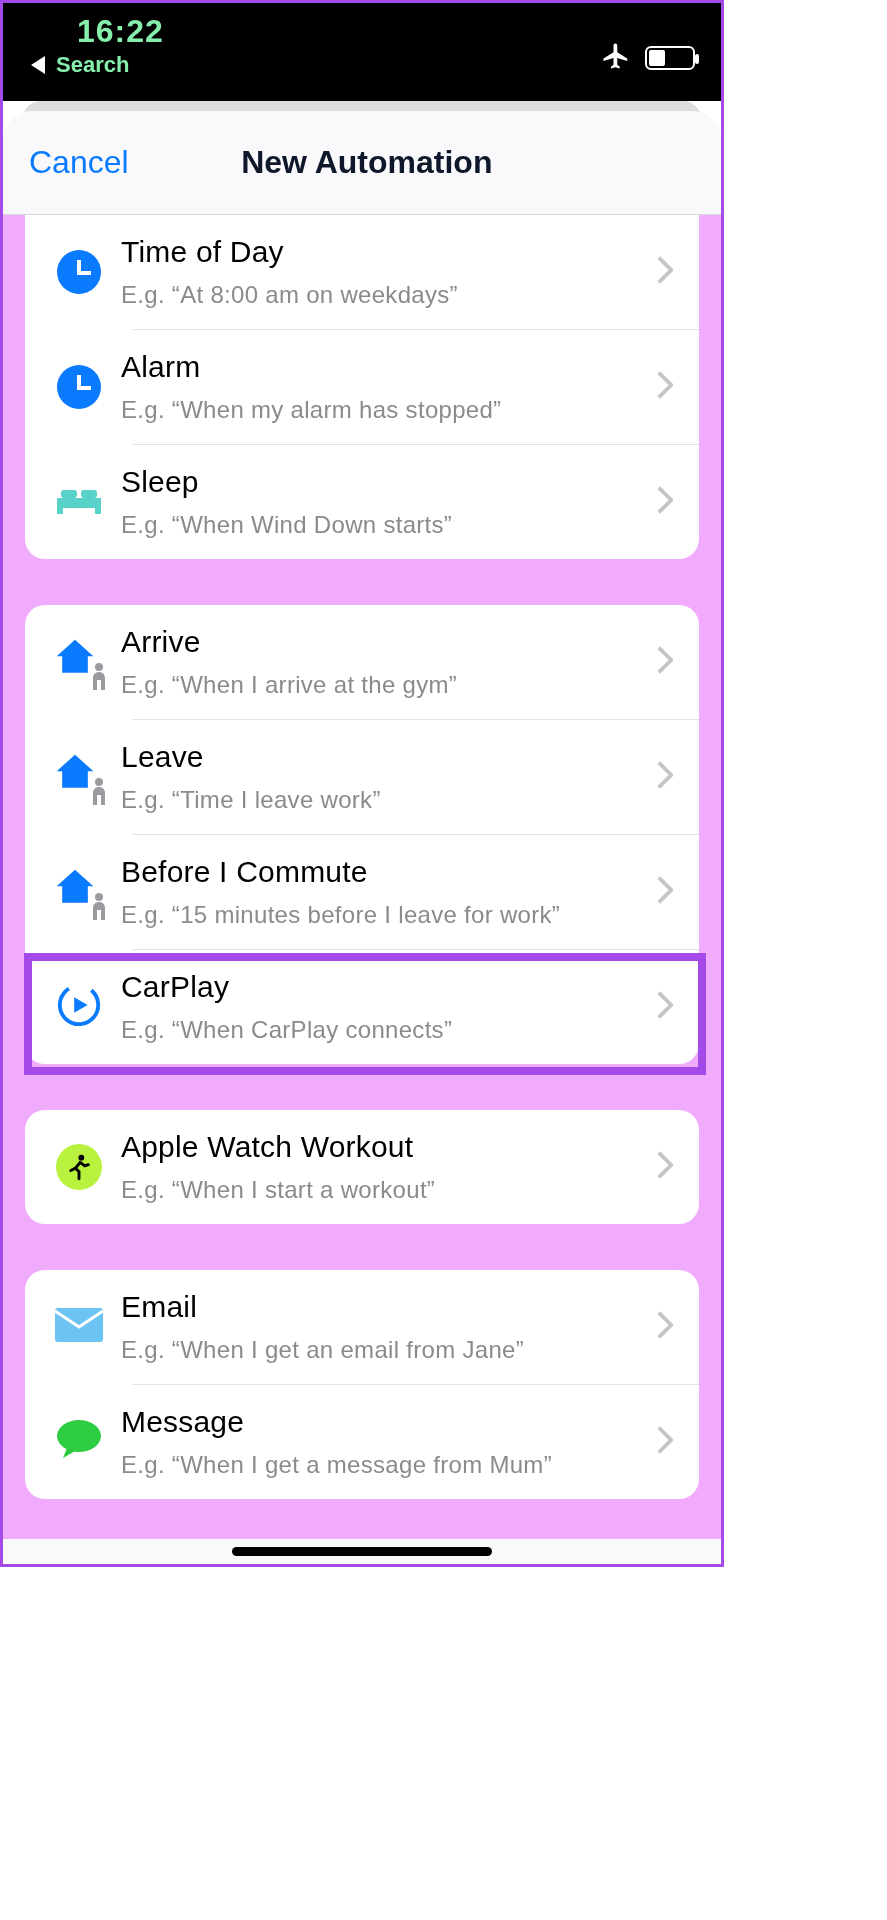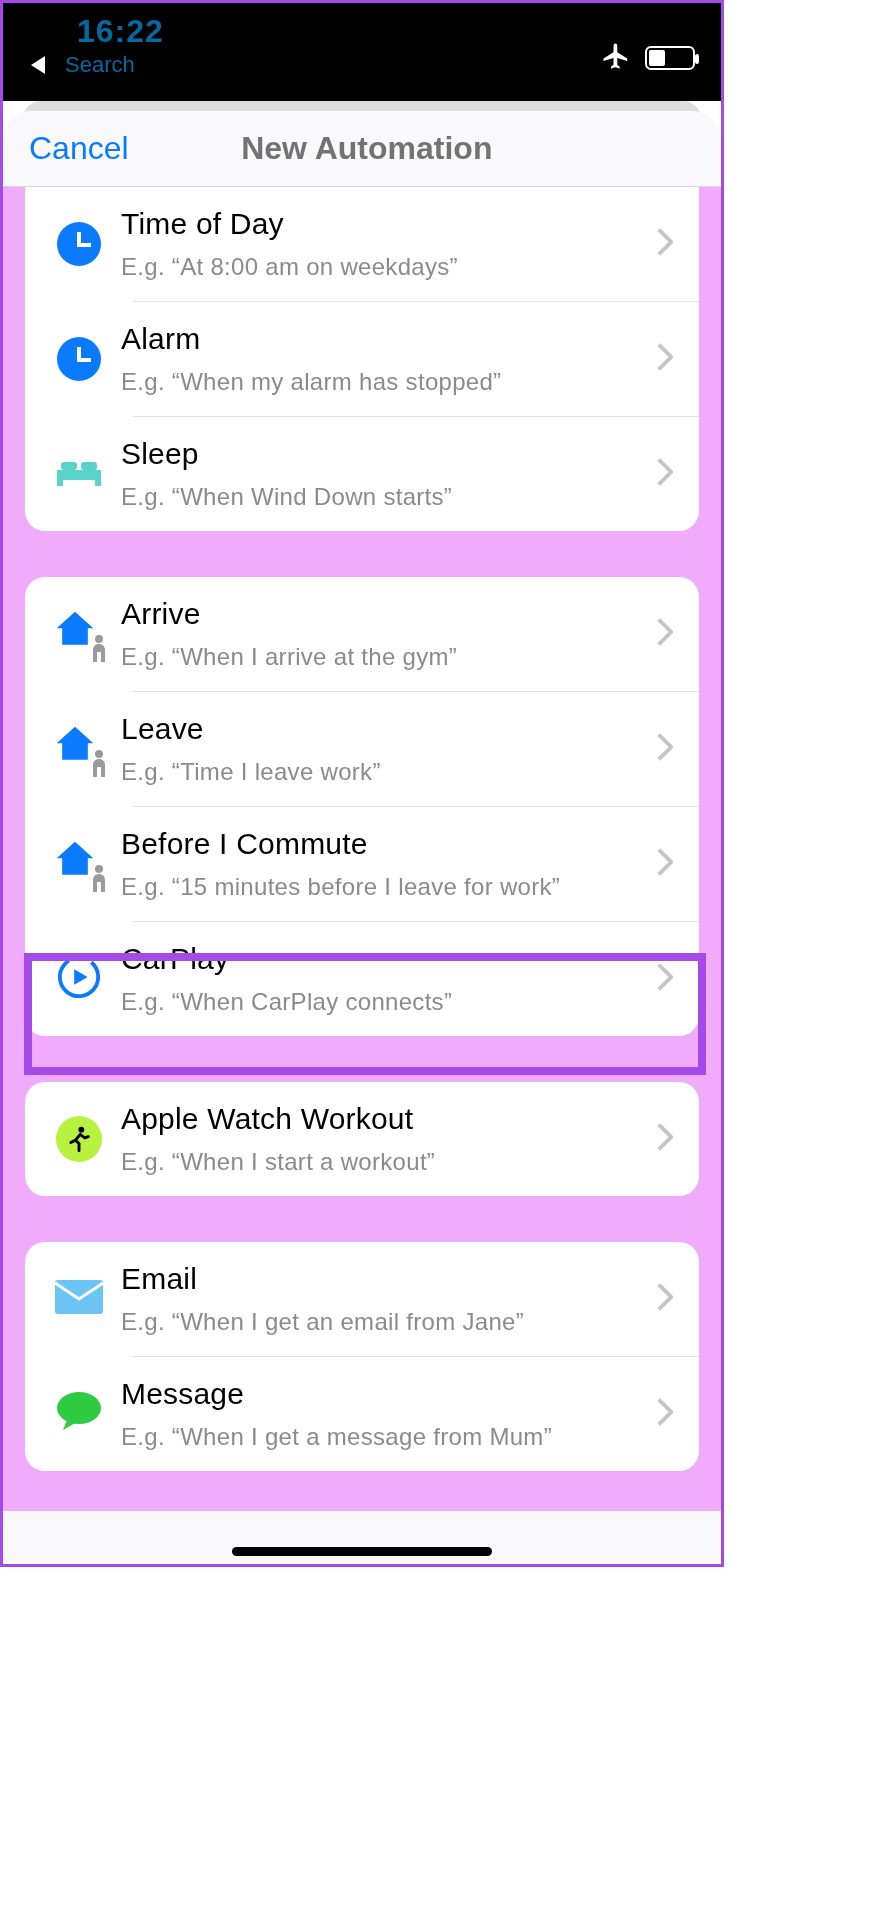--- a/index.html
+++ b/index.html
@@ -2,27 +2,27 @@
 <html><head>
 <meta charset="utf-8">
 <style>
   * { box-sizing: border-box; margin: 0; padding: 0; }
   html, body { width: 724px; height: 1567px; font-family: -apple-system, "Helvetica Neue", Helvetica, Arial, sans-serif; background:#fff; }
   body { border: 3px solid #a34ae8; position: relative; overflow:hidden; }
 
   
   .status-bar {
     background:#000;
-    color:#0369a1;
+    color:#86efac;
     height:98px;
     position:relative;
     padding:10px 24px 4px 24px;
   }
   .time { font-size:32px; font-weight:700; letter-spacing:1px; padding-left:50px;}
-  .back-search { font-size:22px; font-weight:400; display:flex; align-items:center; gap:20px; padding-left:4px; margin-top:2px;}
+  .back-search { font-size:22px; font-weight:700; display:flex; align-items:center; gap:11px; padding-left:4px; margin-top:2px;}
   .back-search .tri {
     width:0;height:0;border-top:9px solid transparent;border-bottom:9px solid transparent;border-right:14px solid #fff;
   }
   .status-icons { position:absolute; right:26px; top:38px; display:flex; align-items:center; gap:14px; }
   .airplane svg { width:30px; height:30px; fill:#fff; }
   .battery {
     width:50px;height:24px;border:2.5px solid #fff;border-radius:6px;position:relative;
   }
   .battery::after{content:"";position:absolute;right:-6px;top:6px;width:4px;height:10px;background:#fff;border-radius:2px;}
   .battery .level{position:absolute;left:2px;top:2px;bottom:2px;width:35%;background:#fff;border-radius:2px;}
@@ -37,29 +37,29 @@
   }
   .sheet {
     background:#f9f9fb;
     border-top-left-radius:30px;
     border-top-right-radius:30px;
     margin-top:-8px;
     min-height:1450px;
     position:relative;
   }
   .nav {
-    display:flex; align-items:center; height:76px;
+    display:flex; align-items:center; height:104px;
     border-bottom:1px solid #d8d8dc;
     padding:0 26px;
     background:#f9f9fb;
     border-top-left-radius:30px;
     border-top-right-radius:30px;
   }
   .cancel { color:#0a7aff; font-size:32px; font-weight:400; }
-  .nav-title { flex:1; text-align:center; font-size:32px; font-weight:700; color:#737373; margin-left:-90px;}
+  .nav-title { flex:1; text-align:center; font-size:32px; font-weight:700; color:#0f172a; margin-left:-90px;}
 
   .content { padding:0px 22px 40px 22px; background:#f0abfc; }
 
   .group {
     background:#fff;
     border-radius:20px;
     margin-top:46px;
     overflow:hidden;
   }
   .group.first { margin-top:0; border-top-left-radius:0;border-top-right-radius:0;}

